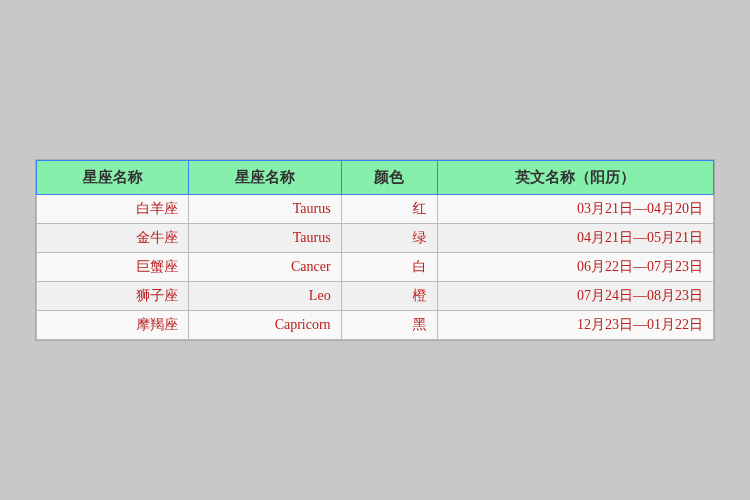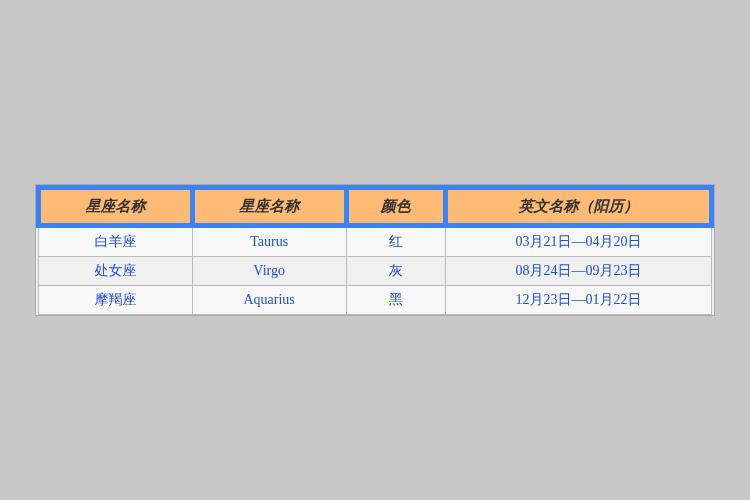--- a/index.html
+++ b/index.html
@@ -23,36 +23,35 @@
       border: 1px solid #aaa;
       width: 680px;
     }
 
     table {
       width: 100%;
       border-collapse: collapse;
     }
 
     th {
-      background-color: #fdba74;
+      background-color: #86efac;
       color: #333;
       font-weight: bold;
       font-size: 15px;
       padding: 7px 10px;
-      border: 5px solid #3b82f6;
+      border: 1px solid #3b82f6;
       text-align: center;
-      font-style: italic;
     }
 
     td {
       border: 1px solid #bbb;
       padding: 5px 10px;
-      text-align: center;
+      text-align: right;
       font-size: 14px;
-      color: #1d4ed8;
+      color: #b91c1c;
       background-color: #f8f8f8;
     }
 
     tr:nth-child(even) td {
       background-color: #f0f0f0;
     }
   </style>
 </head>
 <body>
 
@@ -67,26 +66,38 @@
       </tr>
     </thead>
     <tbody id="table-body">
     <tr>
           <td>白羊座</td>
           <td>Taurus</td>
           <td>红</td>
           <td>03月21日—04月20日</td>
         </tr>
         <tr>
-          <td>处女座</td>
-          <td>Virgo</td>
-          <td>灰</td>
-          <td>08月24日—09月23日</td>
+          <td>金牛座</td>
+          <td>Taurus</td>
+          <td>绿</td>
+          <td>04月21日—05月21日</td>
+        </tr>
+        <tr>
+          <td>巨蟹座</td>
+          <td>Cancer</td>
+          <td>白</td>
+          <td>06月22日—07月23日</td>
+        </tr>
+        <tr>
+          <td>狮子座</td>
+          <td>Leo</td>
+          <td>橙</td>
+          <td>07月24日—08月23日</td>
         </tr>
         <tr>
           <td>摩羯座</td>
-          <td>Aquarius</td>
+          <td>Capricorn</td>
           <td>黑</td>
           <td>12月23日—01月22日</td>
         </tr>
       </tbody>
   </table>
 </div>
 
 </body></html>

